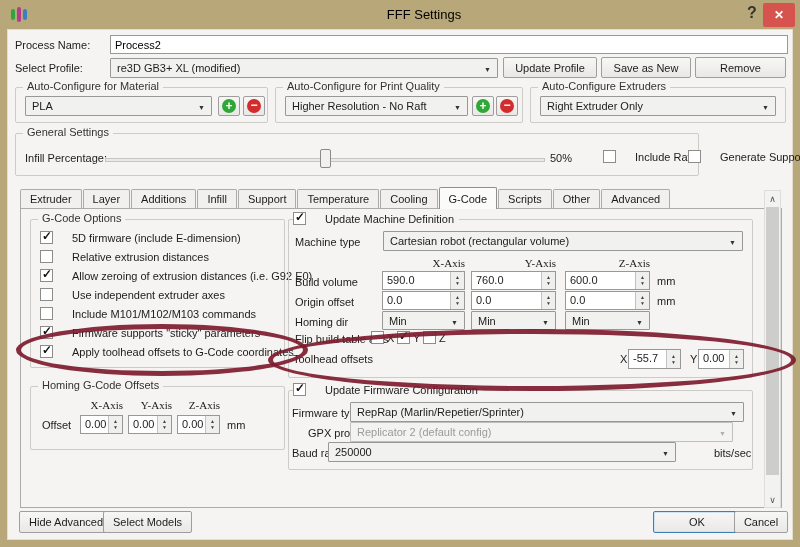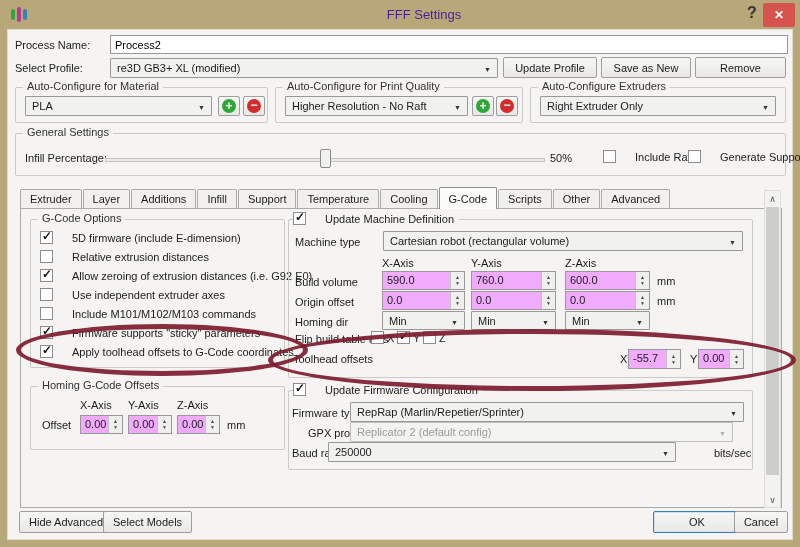--- a/index.html
+++ b/index.html
@@ -2,55 +2,55 @@
 <html><head>
 <meta charset="utf-8">
 <style>
   * { margin:0; padding:0; box-sizing:border-box; }
   html,body { width:800px; height:547px; font-family:"Liberation Sans", sans-serif; }
   .window { position:relative; width:800px; height:547px; background:#b8a779; overflow:hidden;
             font-size:11px; color:#1c1c1c; }
   .content-bg { position:absolute; left:7px; top:29px; width:786px; height:511px; background:#f5f4f2;
                 border:1px solid #e3ddd0; }
   
-  .title { position:absolute; left:0; top:7px; width:800px; text-align:center; font-size:13px; color:#4c1d95;padding-left:48px; }
+  .title { position:absolute; left:0; top:7px; width:800px; text-align:center; font-size:13px; color:#000000;padding-left:48px; }
   .appicon { position:absolute; left:10px; top:6px; width:18px; height:17px; }
   .appicon i { position:absolute; border-radius:3px; }
   .appicon .b1 { left:1px; top:3px; width:4px; height:11px; background:#2fa43f; }
   .appicon .b2 { left:7px; top:1px; width:4px; height:15px; background:#b53a92; }
   .appicon .b3 { left:13px; top:3px; width:4px; height:11px; background:#3a7fc2; }
   .help { position:absolute; left:744px; top:4px; width:16px; font-size:16px; font-weight:bold; color:#333; text-align:center; }
   .closebtn { position:absolute; left:763px; top:3px; width:32px; height:24px; background:#d6544d; border-radius:2px;
               display:flex; align-items:center; justify-content:center; }
   .closebtn::after { content:"\2715"; color:#fff; font-size:12px; font-weight:bold; }
   
   .lbl { position:absolute; white-space:nowrap; }
   .btn { position:absolute; background:linear-gradient(#f7f7f6,#e9e8e6); border:1px solid #9e9e9e; border-radius:2px;
          display:flex; align-items:center; justify-content:center; white-space:nowrap; }
   .btn.focus { border:1px solid #3d7eb8; box-shadow:0 0 0 1px #cfe2f3 inset; }
   .select { position:absolute; height:20px; background:#f1f1ef; border:1px solid #989898; border-radius:1px;
             display:flex; align-items:center; justify-content:space-between; padding:0 6px; }
   .select .val { overflow:hidden; white-space:nowrap; }
   .select .arr::after { content:"\25BC"; font-size:7px; color:#333; margin-left:5px; }
   .select.disabled { color:#9b9b9b; background:#f3f3f1; border-color:#bfbfbd; }
   .select.disabled .arr::after { color:#b0b0b0; }
-  .spin { position:absolute; height:19px; background:#f0abfc; border:1px solid #989898; display:flex; }
+  .spin { position:absolute; height:19px; background:#ffffff; border:1px solid #989898; display:flex; }
   .spin .v { flex:1; padding:2px 4px; white-space:nowrap; overflow:hidden; }
   .spin .ud { width:14px; background:#efefee; border-left:1px solid #c2c2c2; display:flex; flex-direction:column;
               align-items:center; justify-content:center; gap:1px; }
   .spin .ud i { font-style:normal; font-size:5px; line-height:5px; color:#444; }
   .spin .ud i.up::after { content:"\25B2"; }
   .spin .ud i.dn::after { content:"\25BC"; }
   .cb { width:13px; height:13px; background:#fff; border:1px solid #8c8c8c; position:relative; flex:none; }
   .cb.checked::after { content:"\2713"; position:absolute; left:1px; top:-3px; font-size:12px; font-weight:bold; color:#111; }
   .cbrow { position:absolute; display:flex; align-items:center; gap:19px; white-space:nowrap; }
   .cbrow.masked { background:#f5f4f2; padding-right:5px; z-index:3; }
   .group { position:absolute; border:1px solid #cbcbc7; border-radius:2px; }
   .group .gl { position:absolute; top:-8px; left:7px; background:#f5f4f2; padding:0 4px; color:#333; white-space:nowrap; }
-  .hdr { position:absolute; text-align:left; }
+  .hdr { position:absolute; text-align:right;font-family:Liberation Serif, serif; }
   
   .tabs { position:absolute; left:20px; top:187px; height:21px; display:flex; align-items:flex-end; z-index:3; }
   .tab { height:19px; padding:3px 9px 0; background:#f1f0ee; border:1px solid #ababab; border-bottom:none;
          border-radius:2px 2px 0 0; margin-right:1px; }
   .tab.active { height:22px; padding-top:5px; background:#fbfbfa; border-color:#8f8f8f; margin-bottom:-1px; z-index:4; }
   .pane { position:absolute; left:20px; top:208px; width:762px; height:300px; background:#f5f4f2;
           border:1px solid #ababab; z-index:1; }
   
   .sb { position:absolute; left:764px; top:190px; width:17px; height:318px; background:#f2f2f0;
         border:1px solid #dddddb; z-index:3; }
@@ -132,21 +132,21 @@
     </div>
 
   <div class="group" style="left:530px;top:87px;width:256px;height:36px">
     <span class="gl">Auto-Configure Extruders</span>
     </div>
   <div class="select" style="left:540px;top:96px;width:236px">
     <span class="val">Right Extruder Only</span>
       <span class="arr"></span>
     </div>
 
-  <div class="group" style="left:15px;top:133px;width:771px;height:43px">
+  <div class="group" style="left:15px;top:133px;width:684px;height:43px">
     <span class="gl">General Settings</span>
     </div>
   <div class="lbl" style="left:25px;top:152px">Infill Percentage:</div>
   <div class="slider-track"></div>
   <div class="slider-handle"></div>
   <div class="lbl" style="left:550px;top:152px">50%</div>
   <div class="cbrow" style="left:603px;top:150px">
     <span class="cb"></span>
     <span>Include Raft</span>
     </div>

